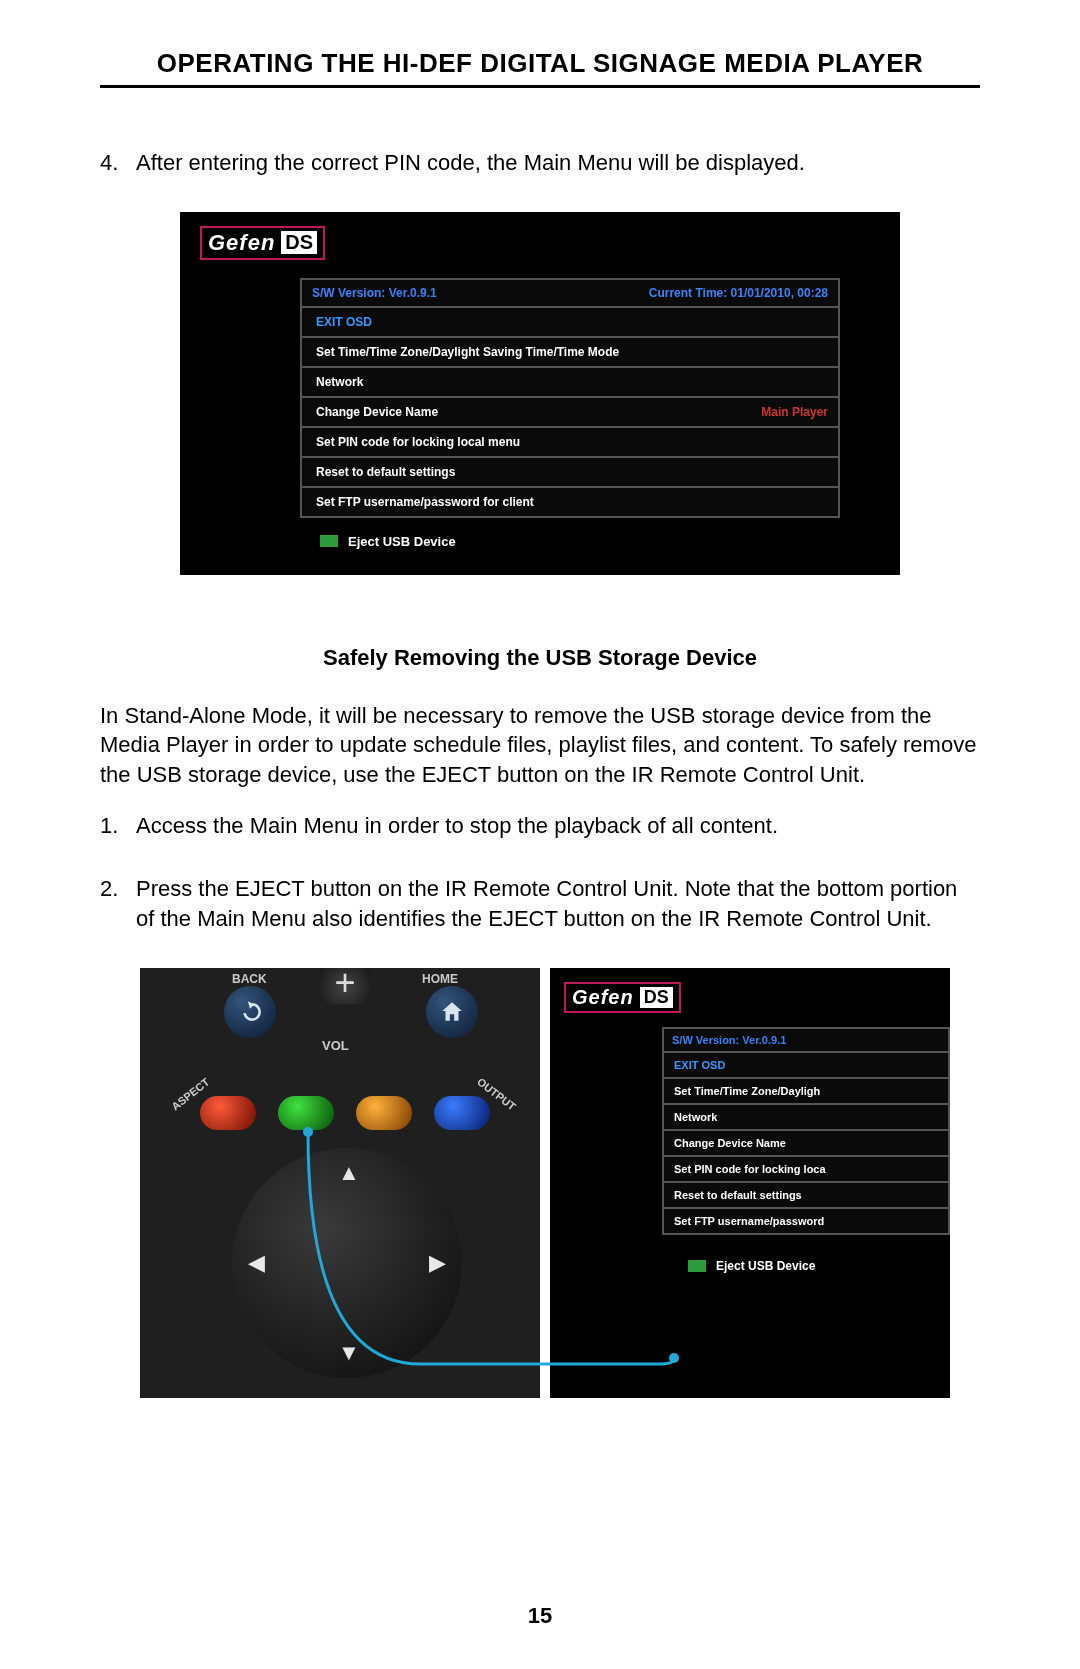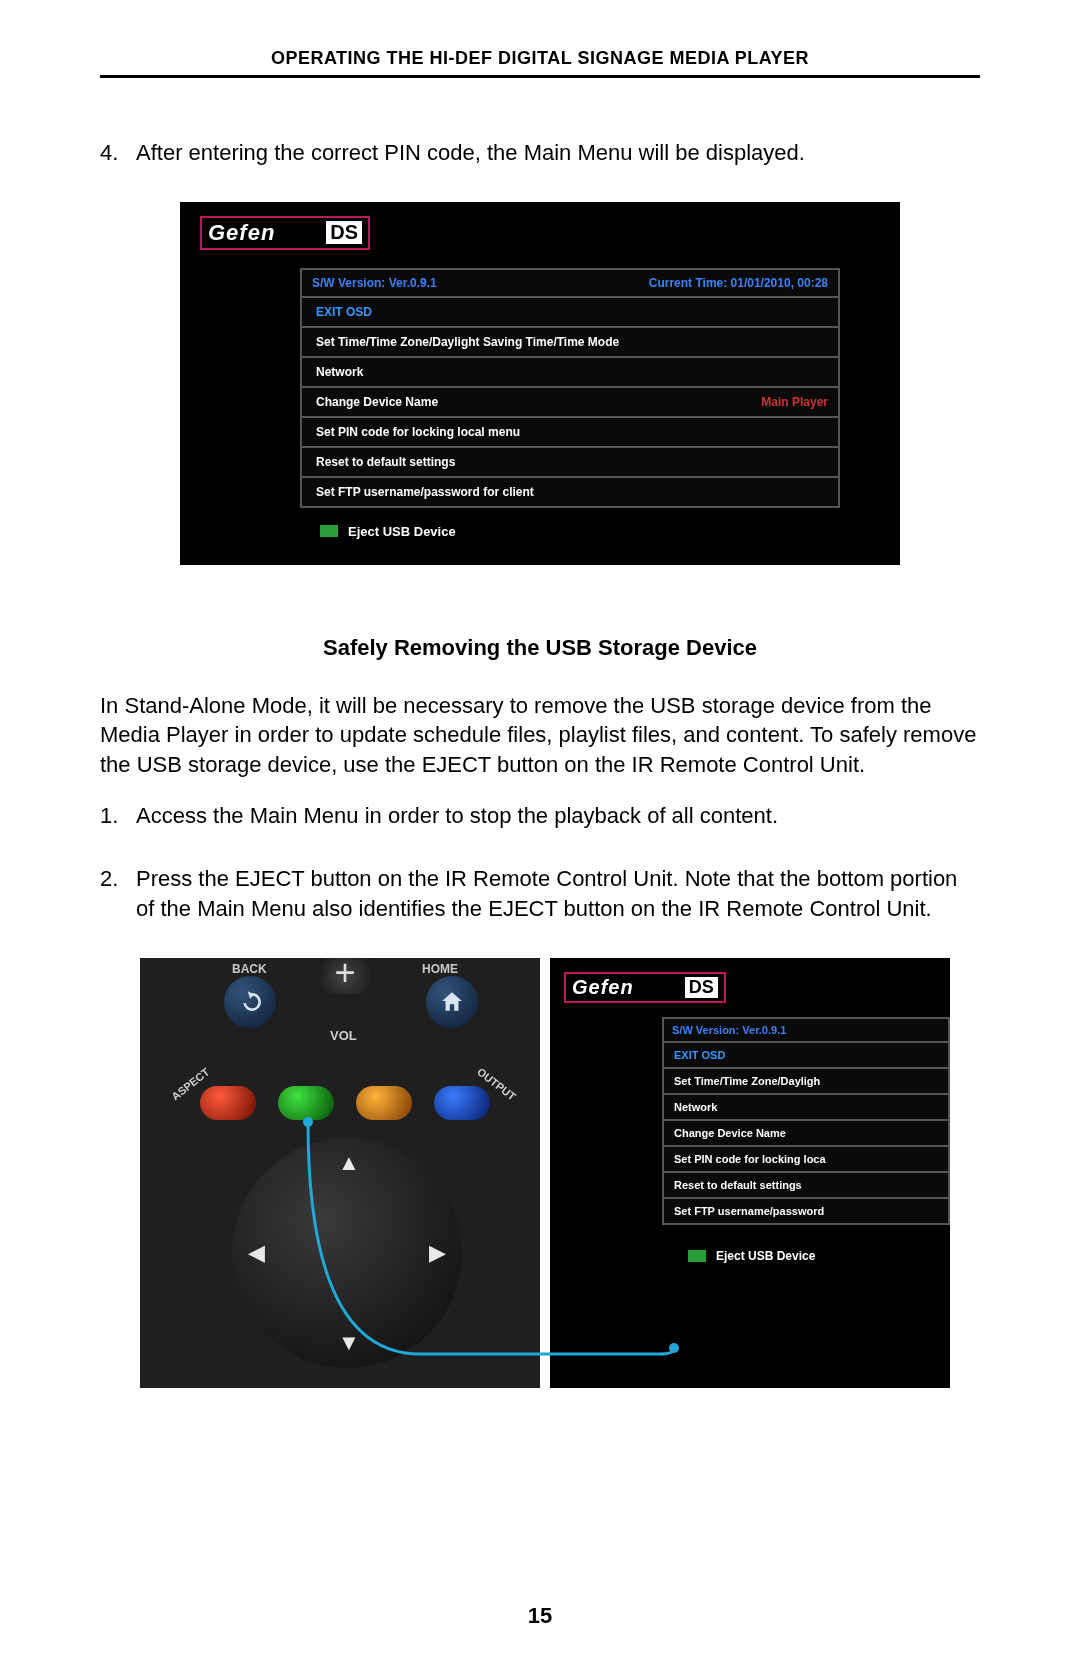--- a/index.html
+++ b/index.html
@@ -8,21 +8,21 @@
     font-family: Arial, Helvetica, sans-serif;
     width: 1080px;
     height: 1669px;
     position: relative;
     color: #000;
   }
   .page {
     padding: 48px 100px 40px 100px;
   }
   .page-title {
-    font-size: 18px;
+    font-size: 26px;
     font-weight: bold;
     text-align: center;
     letter-spacing: 0.5px;
     border-bottom: 3px solid #000;
     padding-bottom: 6px;
     margin-bottom: 60px;
   }
   .numbered {
     display: flex;
     font-size: 22px;
@@ -72,21 +72,20 @@
     font-style: italic;
     font-size: 22px;
     letter-spacing: 1px;
   }
   .gefen-logo .ds {
     background: #fff;
     color: #000;
     font-weight: bold;
     font-size: 20px;
     padding: 0 4px;
-    margin-left: 45px;
   }
   .menu-panel {
     border: 2px solid #555;
     margin: 18px 40px 16px 100px;
     background: #0a0a0a;
     font-size: 13px;
   }
   .menu-header {
     display: flex;
     justify-content: space-between;
@@ -158,21 +157,21 @@
     border-radius: 50%;
     background: radial-gradient(circle at 35% 30%, #33547a, #0a1b33);
     display: flex;
     align-items: center;
     justify-content: center;
   }
   .back-btn { top: 18px; left: 84px; }
   .home-btn { top: 18px; left: 286px; }
   .btn-circle svg { width: 26px; height: 26px; }
   .vol-label {
-    position: absolute; top: 70px; left: 190px;
+    position: absolute; top: 70px; left: 182px;
     font-size: 13px; font-weight: bold; color: #ccc;
   }
   .color-btns {
     position: absolute;
     top: 128px; left: 60px;
     display: flex; gap: 22px;
   }
   .color-btn {
     width: 56px; height: 34px;
     border-radius: 17px;

